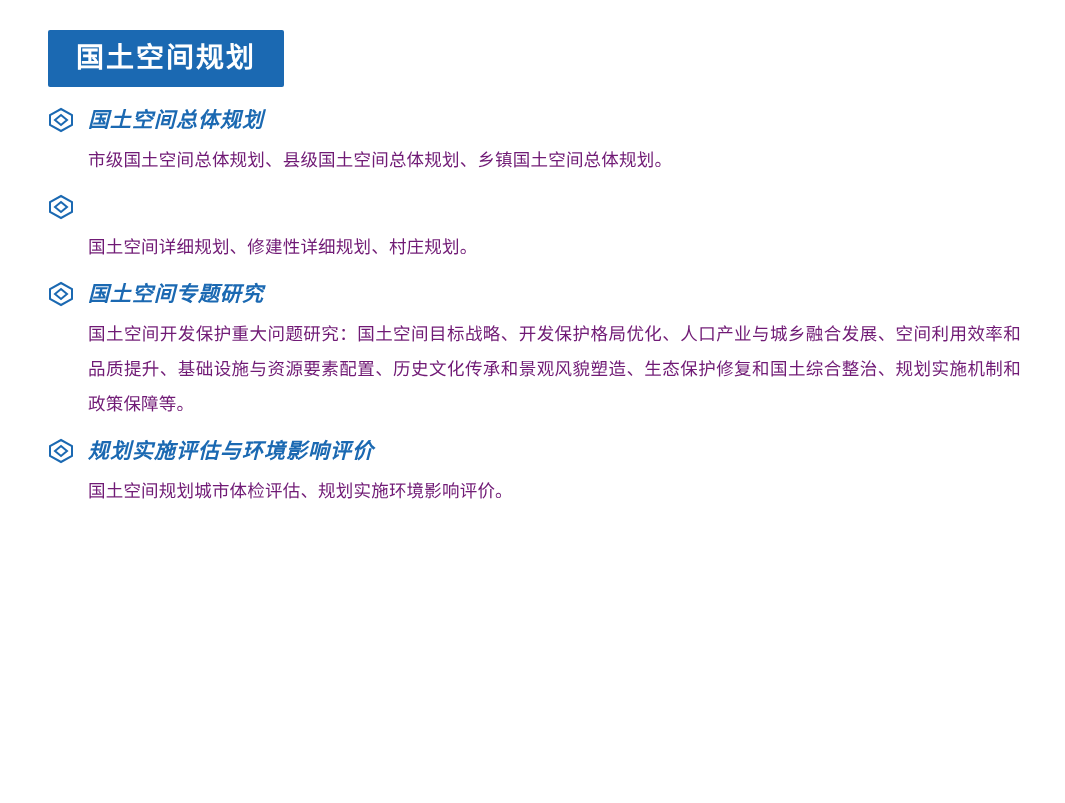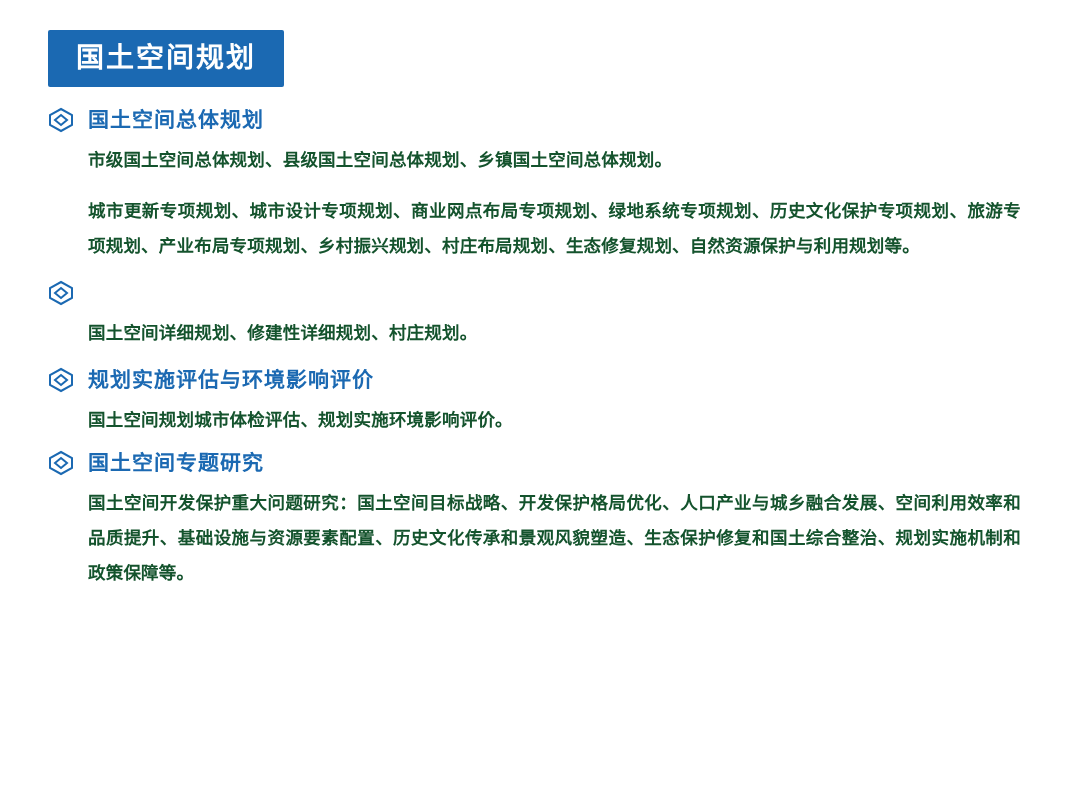--- a/index.html
+++ b/index.html
@@ -56,30 +56,30 @@
     height: 26px;
     flex: 0 0 26px;
     display: block;
   }
   .sec-title {
     color: #1b69b2;
     font-size: 21px;
     font-weight: bold;
     letter-spacing: 1px;
     line-height: 1.2;
+    font-style: italic;
   }
   .sec-body {
     font-size: 17.5px;
     line-height: 2.0;
-    color: #14532d;
+    color: #701a75;
     margin: 0 0 16px 0;
     padding-left: 40px;
     text-align: justify;
     letter-spacing: 0.2px;
-    font-weight: bold;
   }
   .section.tight .sec-body {
     margin-bottom: 12px;
   }
 </style>
 </head>
 <body>
 
 <div class="page">
 
@@ -96,55 +96,54 @@
             <polygon points="13,2 24,8 24,18 13,24 2,18 2,8" fill="none" stroke="#1b69b2" stroke-width="2"></polygon>
             <polygon points="13,8 19,13 13,18 7,13" fill="none" stroke="#1b69b2" stroke-width="2"></polygon>
           </svg>
         </span>
         <span class="sec-title">国土空间总体规划</span>
       </div>
       <p class="sec-body">市级国土空间总体规划、县级国土空间总体规划、乡镇国土空间总体规划。</p>
     </div>
 
     <div class="section">
-      <p class="sec-body">城市更新专项规划、城市设计专项规划、商业网点布局专项规划、绿地系统专项规划、历史文化保护专项规划、旅游专项规划、产业布局专项规划、乡村振兴规划、村庄布局规划、生态修复规划、自然资源保护与利用规划等。</p>
     </div>
 
     <div class="section">
       <div class="sec-head">
         <span class="sec-icon">
           <svg viewBox="0 0 26 26" width="26" height="26" aria-hidden="true">
             <polygon points="13,2 24,8 24,18 13,24 2,18 2,8" fill="none" stroke="#1b69b2" stroke-width="2"></polygon>
             <polygon points="13,8 19,13 13,18 7,13" fill="none" stroke="#1b69b2" stroke-width="2"></polygon>
           </svg>
         </span>
       </div>
       <p class="sec-body">国土空间详细规划、修建性详细规划、村庄规划。</p>
+    </div>
+
+    <div class="section">
+      <div class="sec-head">
+        <span class="sec-icon">
+          <svg viewBox="0 0 26 26" width="26" height="26" aria-hidden="true">
+            <polygon points="13,2 24,8 24,18 13,24 2,18 2,8" fill="none" stroke="#1b69b2" stroke-width="2"></polygon>
+            <polygon points="13,8 19,13 13,18 7,13" fill="none" stroke="#1b69b2" stroke-width="2"></polygon>
+          </svg>
+        </span>
+        <span class="sec-title">国土空间专题研究</span>
+      </div>
+      <p class="sec-body">国土空间开发保护重大问题研究：国土空间目标战略、开发保护格局优化、人口产业与城乡融合发展、空间利用效率和品质提升、基础设施与资源要素配置、历史文化传承和景观风貌塑造、生态保护修复和国土综合整治、规划实施机制和政策保障等。</p>
     </div>
 
     <div class="section tight">
       <div class="sec-head">
         <span class="sec-icon">
           <svg viewBox="0 0 26 26" width="26" height="26" aria-hidden="true">
             <polygon points="13,2 24,8 24,18 13,24 2,18 2,8" fill="none" stroke="#1b69b2" stroke-width="2"></polygon>
             <polygon points="13,8 19,13 13,18 7,13" fill="none" stroke="#1b69b2" stroke-width="2"></polygon>
           </svg>
         </span>
         <span class="sec-title">规划实施评估与环境影响评价</span>
       </div>
       <p class="sec-body">国土空间规划城市体检评估、规划实施环境影响评价。</p>
     </div>
 
-    <div class="section">
-      <div class="sec-head">
-        <span class="sec-icon">
-          <svg viewBox="0 0 26 26" width="26" height="26" aria-hidden="true">
-            <polygon points="13,2 24,8 24,18 13,24 2,18 2,8" fill="none" stroke="#1b69b2" stroke-width="2"></polygon>
-            <polygon points="13,8 19,13 13,18 7,13" fill="none" stroke="#1b69b2" stroke-width="2"></polygon>
-          </svg>
-        </span>
-        <span class="sec-title">国土空间专题研究</span>
-      </div>
-      <p class="sec-body">国土空间开发保护重大问题研究：国土空间目标战略、开发保护格局优化、人口产业与城乡融合发展、空间利用效率和品质提升、基础设施与资源要素配置、历史文化传承和景观风貌塑造、生态保护修复和国土综合整治、规划实施机制和政策保障等。</p>
-    </div>
-
   </div>
 </div>
 
 </body></html>

